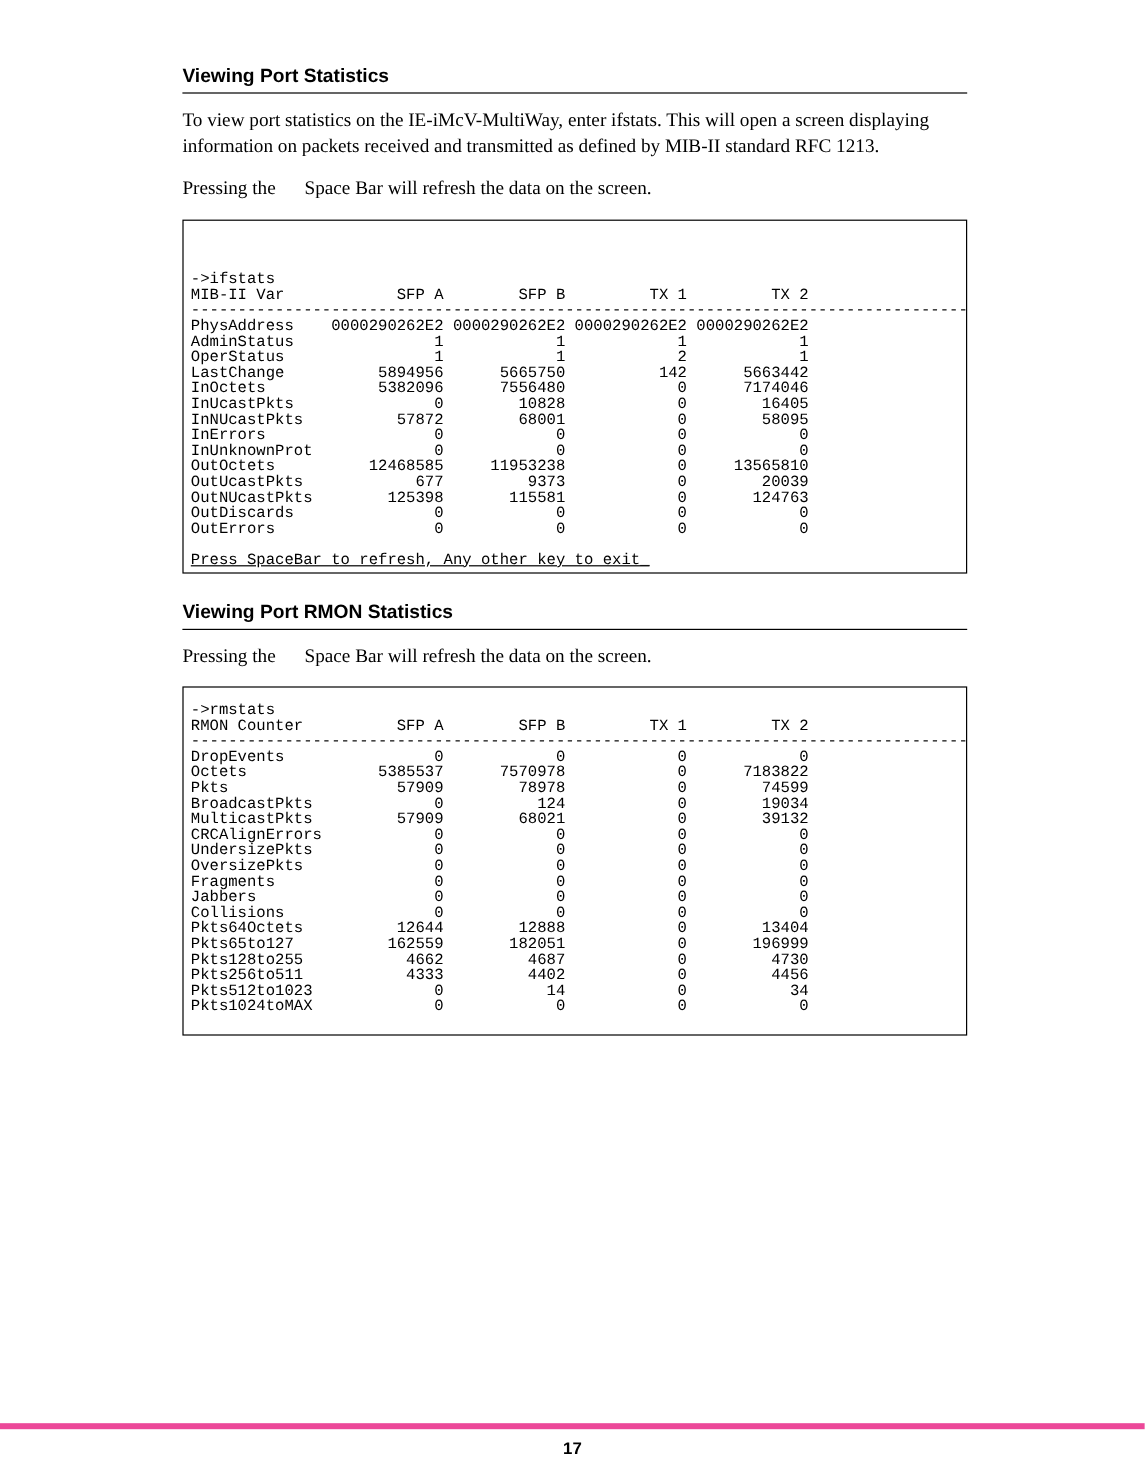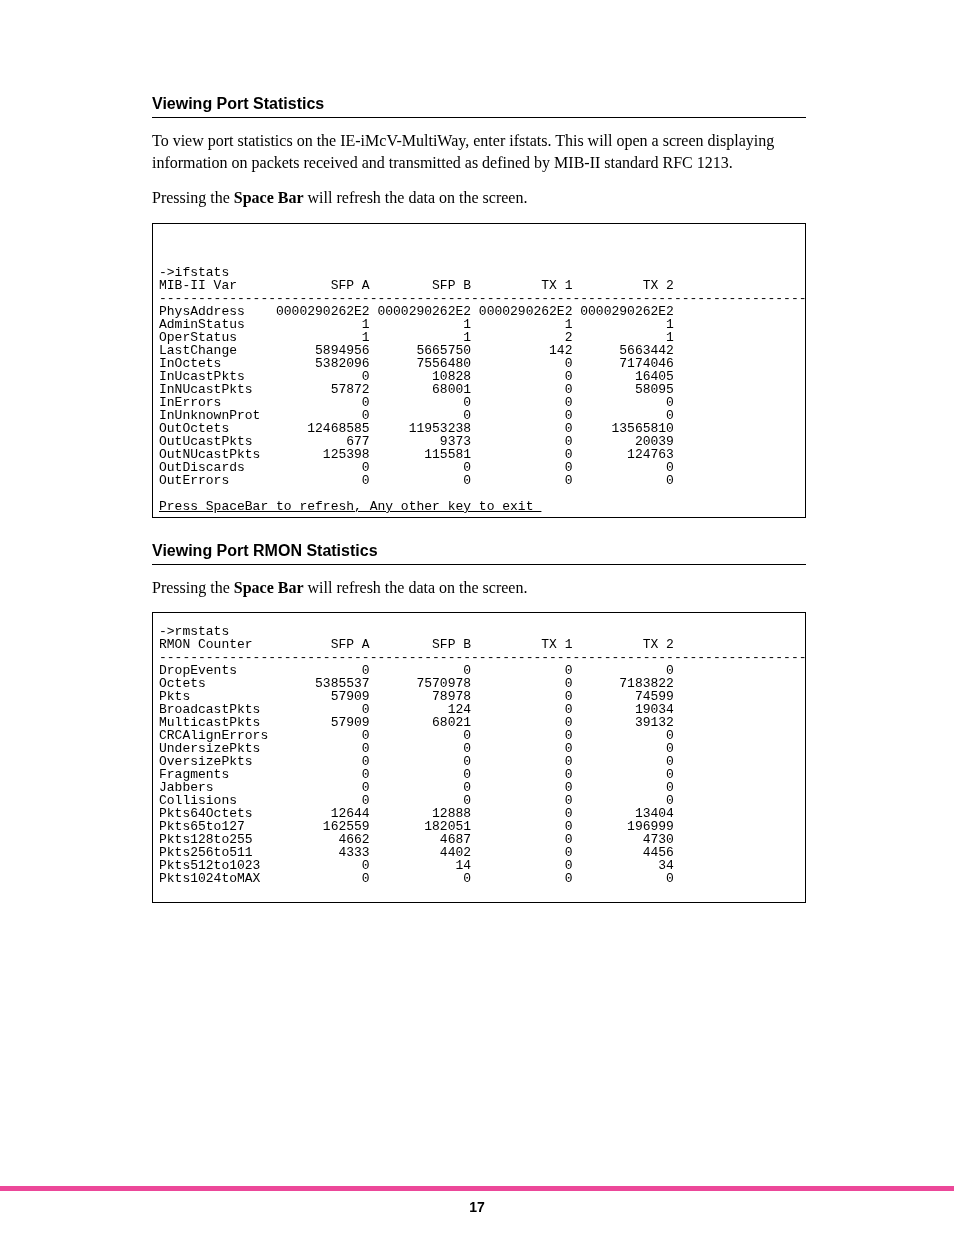--- a/index.html
+++ b/index.html
@@ -6,40 +6,40 @@
     margin: 0;
     padding: 0;
     background: #ffffff;
     color: #000000;
     font-family: Georgia, "Times New Roman", serif;
   }
   .page {
     width: 954px;
     min-height: 1235px;
     box-sizing: border-box;
-    padding: 95px 148px 40px 152px;
+    padding: 55px 148px 40px 152px;
     position: relative;
   }
   .section-title {
     font-family: Verdana, Arial, sans-serif;
     font-weight: 700;
     font-size: 16px;
     margin: 0 0 4px 0;
   }
   .rule {
     border: none;
     border-top: 1px solid #000;
     margin: 0 0 12px 0;
   }
   .body-text {
     font-size: 16px;
     line-height: 1.35;
     margin: 0 0 14px 0;
   }
-  .bold { font-weight: 700; }
+  .bold { font-weight: 400; margin-left: 20px; }
 
   
   .term {
     border: 1px solid #000;
     border-top-width: 1px;
     border-bottom-width: 1px;
     margin: 6px 0 24px 0;
     padding: 12px 6px 4px 6px;
     font-family: "Courier New", Courier, monospace;
     font-size: 13px;

